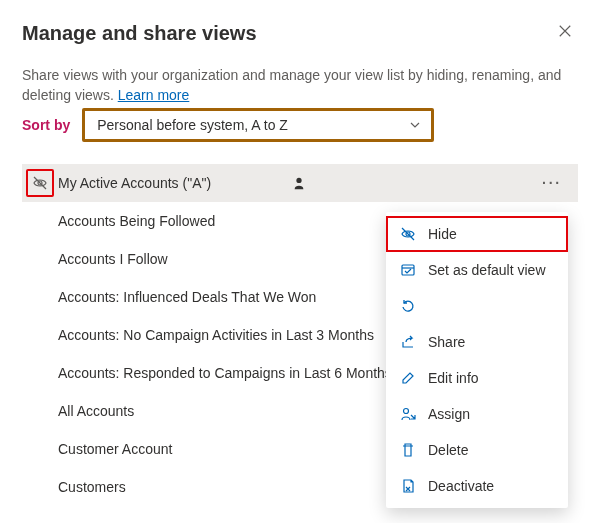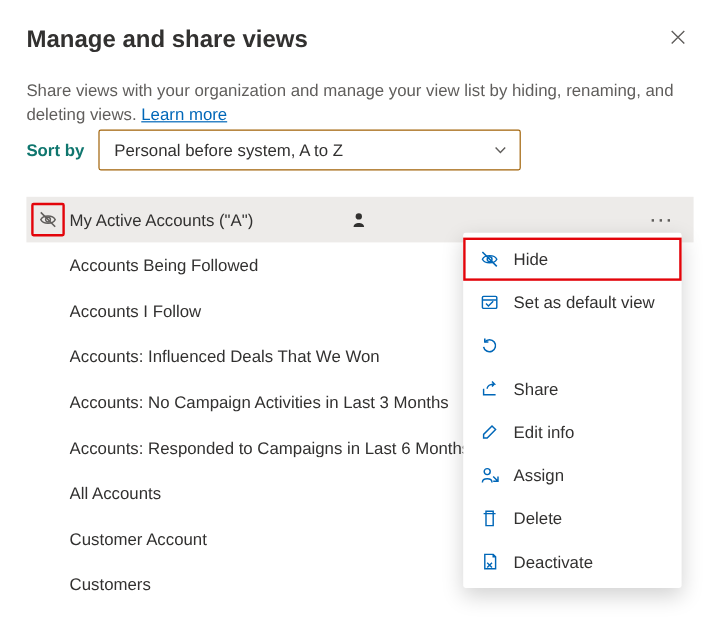--- a/index.html
+++ b/index.html
@@ -12,24 +12,24 @@
   .header { position: relative; }
   .title { font-size: 20px; font-weight: 600; color: #323130; margin-bottom: 20px; }
   .close {
     position: absolute; right: 0; top: 2px; width: 20px; height: 20px;
     cursor: pointer; color: #605e5c;
   }
   .close svg { width: 14px; height: 14px; }
   .desc { color: #605e5c; font-size: 14px; line-height: 1.45; margin-bottom: 2px; }
   .desc a { color: #0067b8; text-decoration: underline; cursor: pointer; }
   .sort-row { display: flex; align-items: center; gap: 12px; margin-bottom: 22px; }
-  .sort-label { font-weight: 600; font-size: 14px; color: #0f766e; }
+  .sort-label { font-weight: 600; font-size: 14px; color: #be185d; }
   .select {
     flex: 0 0 auto; display: flex; align-items: center; justify-content: space-between;
-    border: 1px solid #a16207; height: 34px; padding: 0 10px 0 12px;
+    border: 3px solid #a16207; height: 34px; padding: 0 10px 0 12px;
     width: 352px; cursor: pointer; border-radius: 2px; background: #fff;
   }
   .select span { color: #323130; }
   .select svg { width: 12px; height: 12px; color: #605e5c; }
   .list { }
   .row {
     display: flex; align-items: center; height: 38px;
     padding: 0 8px 0 0; border-bottom: 0; font-size: 14px;
   }
   .row .indent { width: 36px; flex: 0 0 36px; display:flex; align-items:center; justify-content:center;}
@@ -44,21 +44,21 @@
     width: 28px; height: 28px; display:flex; align-items:center; justify-content:center;
     border: 2px solid #e3040a; border-radius: 2px; color:#605e5c;
   }
   .hide-cell svg{width:16px;height:16px;}
   .row .more {
     width: 36px; display:flex; align-items:center; justify-content:center; cursor:pointer;
   }
   .dots { letter-spacing: 2px; color:#605e5c; font-weight:600; }
   
   .menu {
-    position: absolute; left: 386px; top: 194px;
+    position: absolute; left: 386px; top: 212px;
     width: 182px; background: #fff;
     box-shadow: 0 6px 18px rgba(0,0,0,0.18);
     border-radius: 2px; padding: 4px 0;
     z-index: 10;
   }
   .menu-item {
     display: flex; align-items: center; gap: 12px;
     height: 36px; padding: 0 14px; cursor: pointer;
     font-size: 14px; color: #323130;
   }

